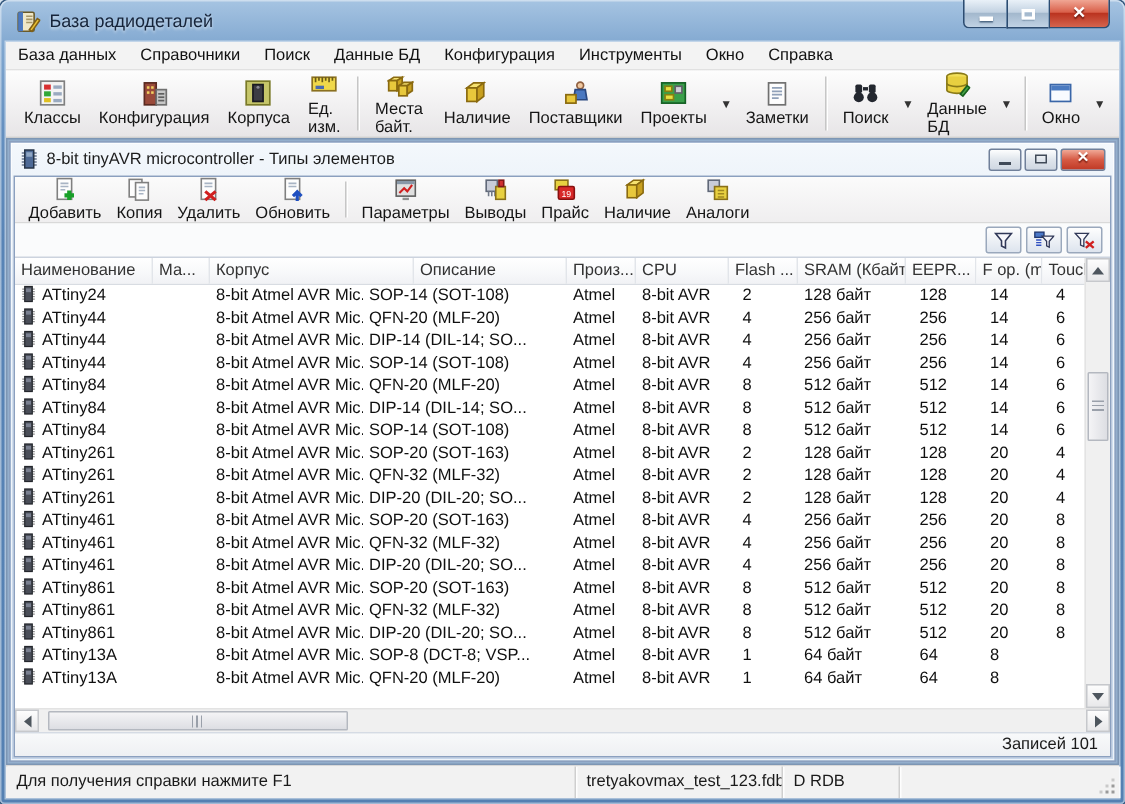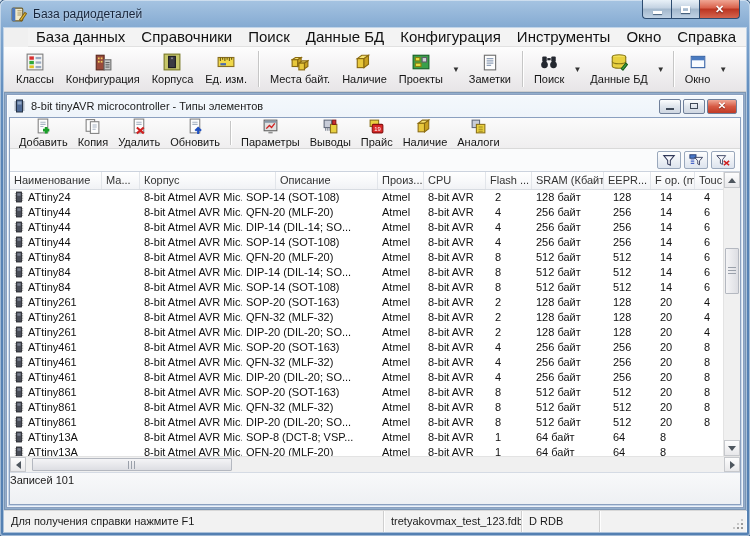--- a/index.html
+++ b/index.html
@@ -17,21 +17,21 @@
   .capbtn.minb{width:29px;border-radius:0 0 0 4px;border-right:none;}
   .capbtn.maxb{width:28px;border-right:none;}
   .capbtn.closeb{width:41px;border-radius:0 0 4px 0;
     background:linear-gradient(180deg,#f0a694 0%,#d9604a 45%,#bb3420 50%,#d4644e 100%);}
   .g-min{width:9px;height:3px;background:#fff;box-shadow:0 1px 1px #47627e;margin-top:6px;}
   .g-max{width:9px;height:7px;border:2px solid #fff;box-shadow:0 1px 1px #47627e;}
   .g-close{font-size:11px;font-weight:bold;color:#fff;text-shadow:0 1px 1px #6e1a10;line-height:1;}
   
   .app-body{position:absolute;top:28px;left:4px;right:4px;bottom:4px;display:flex;flex-direction:column;
     background:#f0f0f0;box-shadow:0 0 0 1px rgba(255,255,255,.5);}
-  .menubar{height:19px;background:#f3f3f3;border-bottom:1px solid #e1e1e1;display:flex;align-items:center;font-size:15px;color:#111;margin-left:24px;}
+  .menubar{height:19px;background:#f3f3f3;border-bottom:1px solid #e1e1e1;display:flex;align-items:center;font-size:11px;color:#111;}
   .menu-item{padding:0 8px;line-height:18px;cursor:default;}
   .toolbar{height:45px;background:linear-gradient(180deg,#fdfdfd,#f1f0f1 55%,#e7e5e7);border-bottom:1px solid #cfcfcf;
     display:flex;align-items:stretch;padding:1px 6px;}
   .tbtn-wrap{display:flex;align-items:stretch;}
   .tbtn{display:flex;flex-direction:column;align-items:center;justify-content:center;gap:2px;padding:2px 6px;font-size:11px;color:#151515;}
   .tbtn .icon{width:18px;height:18px;}
   .tarrow{align-self:center;font-size:8px;color:#333;padding:0 3px;}
   .tsep{width:1px;background:#c6c6c6;box-shadow:1px 0 0 #fff;margin:3px 5px;}
   
   .mdi{flex:1;position:relative;background:#93aecc;border:1px solid #7d96b4;}
@@ -82,22 +82,22 @@
     border:1px solid #c6c8cc;display:grid;place-items:center;}
   .hbtn.left{left:0;}.hbtn.right{right:0;}
   .hthumb{position:absolute;left:22px;width:200px;top:1px;bottom:1px;border:1px solid #b4b8c0;border-radius:1px;
     background:linear-gradient(180deg,#f4f4f6,#dddee3);display:grid;place-items:center;}
   .hthumb .grip{width:8px;height:8px;background:repeating-linear-gradient(90deg,#9aa0aa 0 1px,transparent 1px 3px);}
   .arr{width:0;height:0;}
   .arr.up{border-left:4px solid transparent;border-right:4px solid transparent;border-bottom:5px solid #4e565e;}
   .arr.down{border-left:4px solid transparent;border-right:4px solid transparent;border-top:5px solid #4e565e;}
   .arr.left{border-top:4px solid transparent;border-bottom:4px solid transparent;border-right:5px solid #4e565e;}
   .arr.right{border-top:4px solid transparent;border-bottom:4px solid transparent;border-left:5px solid #4e565e;}
-  .records{height:32px;background:linear-gradient(180deg,#f8f9fa,#eef0f3);border-top:1px solid #d5dbe4;
-    font-size:11px;color:#1a1a1a;text-align:left;padding:1px 8px 0 0;}
+  .records{height:16px;background:linear-gradient(180deg,#f8f9fa,#eef0f3);border-top:1px solid #d5dbe4;
+    font-size:11px;color:#1a1a1a;text-align:right;padding:1px 8px 0 0;}
   
   .statusbar{height:22px;background:#f2f2f2;border-top:1px solid #d8d8d8;display:flex;align-items:stretch;font-size:11px;color:#1a1a1a;}
   .sb-cell{border-right:1px solid #cfcfcf;box-shadow:1px 0 0 rgba(255,255,255,.9);padding:4px 7px 0 7px;
     white-space:nowrap;overflow:hidden;}
   .sb-cell.last{flex:1;border-right:none;position:relative;}
   .grip-dots{position:absolute;right:3px;bottom:3px;width:2px;height:2px;background:#9a9a9a;
     box-shadow:-4px 0 #9a9a9a,0 -4px #9a9a9a,-8px 0 #c9c9c9,0 -8px #c9c9c9,-4px -4px #c9c9c9;}
   .icon svg{display:block;width:100%;height:100%;}
 </style>
 </head>
@@ -226,20 +226,32 @@
                 </g>
               </svg>
             </span>
             <span class="tlabel">Наличие</span>
           </div>
         </div>
         <div class="tbtn-wrap">
           <div class="tbtn">
             <span class="icon">
               <svg viewBox="0 0 16 16">
+                <circle cx="10.5" cy="3.5" r="2" fill="#f0c8a0" stroke="#906040"></circle>
+                <path d="M7.5 6h6l1 6h-8z" fill="#4a78c0" stroke="#2a4880"></path>
+                <rect x="2" y="9" width="6" height="5" fill="#e8c83c" stroke="#8a6a10"></rect>
+              </svg>
+            </span>
+            <span class="tlabel">Поставщики</span>
+          </div>
+        </div>
+        <div class="tbtn-wrap">
+          <div class="tbtn">
+            <span class="icon">
+              <svg viewBox="0 0 16 16">
                 <rect x="1" y="2" width="14" height="12" fill="#3aa04a" stroke="#156025"></rect>
                 <rect x="3" y="4" width="4" height="3" fill="#e8e040" stroke="#888010"></rect>
                 <rect x="9" y="4" width="4" height="4" fill="#d0d0d8" stroke="#606068"></rect>
                 <rect x="3" y="9" width="5" height="3" fill="#e8e040" stroke="#888010"></rect>
               </svg>
             </span>
             <span class="tlabel">Проекты</span>
           </div>
           <span class="tarrow">▼</span>
         </div>

